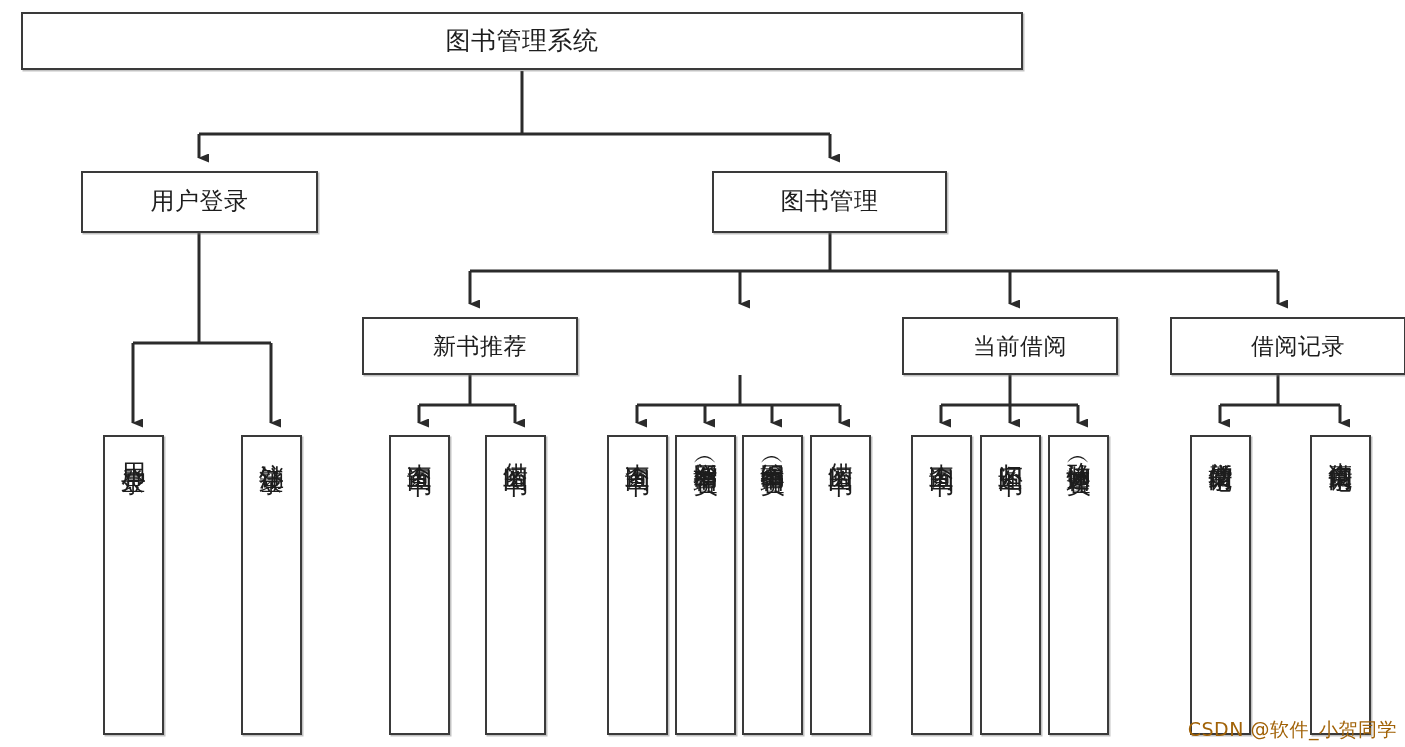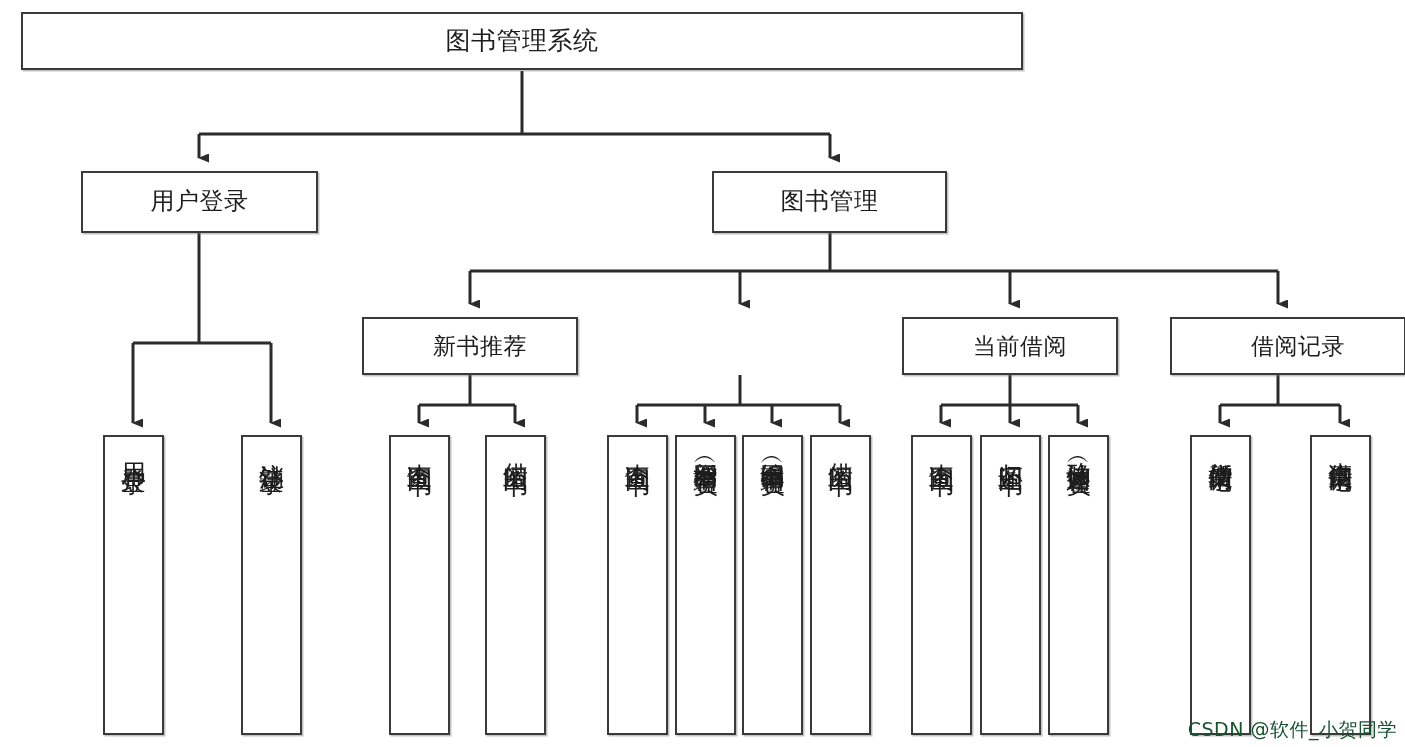--- a/index.html
+++ b/index.html
@@ -61,21 +61,21 @@
   }
   .node.leaf.tall-text .label {
     font-size: 24px;
     letter-spacing: 1.5px;
   }
   .watermark {
     position: absolute;
     right: 8px;
     bottom: 4px;
     font-size: 19px;
-    color: #14532d;
+    color: #a16207;
     letter-spacing: 0.5px;
     white-space: nowrap;
   }
 </style>
 </head>
 <body>
 
 <div id="canvas">
 
   <svg class="wires" viewBox="0 0 1405 747">

